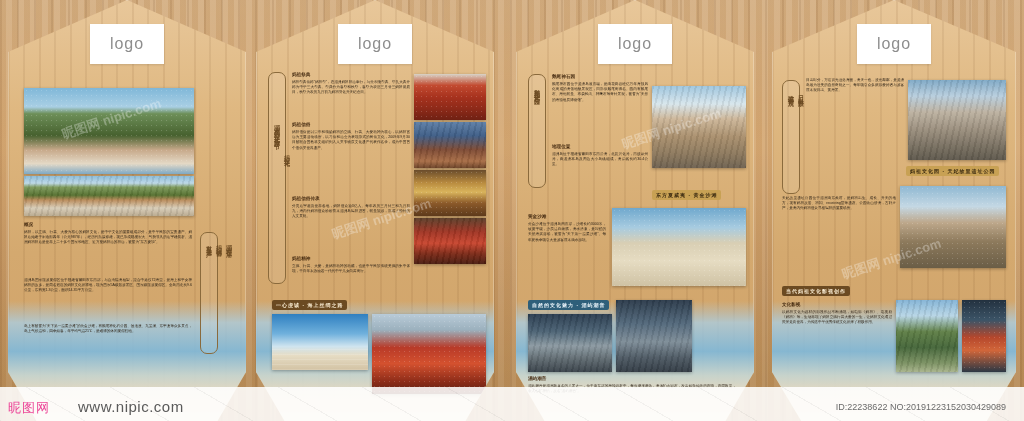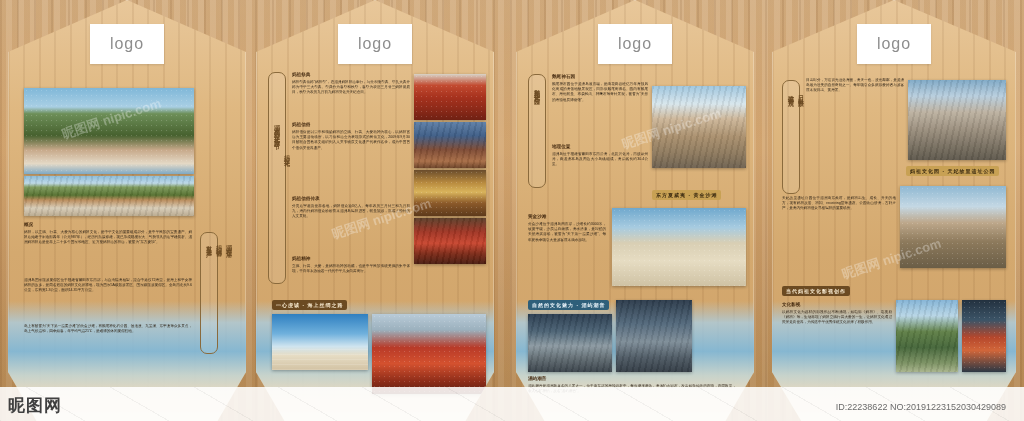--- a/index.html
+++ b/index.html
@@ -143,21 +143,21 @@
   }
   .banner.dark{background:#6b4a22;color:#f6e8ce;}
   .banner.teal{background:#2e5f7a;color:#eaf4fa;}
 
   
   .wm{
     position:absolute;left:0;bottom:0;width:1024px;height:34px;
     background:rgba(255,255,255,.88);
   }
   .wm-logo{
-    position:absolute;left:8px;bottom:4px;font-size:17px;color:#404040;font-weight:bold;letter-spacing:1px;
+    position:absolute;left:8px;bottom:4px;font-size:13px;color:#ec4899;font-weight:normal;letter-spacing:1px;
   }
   .wm-url{
     position:absolute;left:78px;bottom:6px;font-size:15px;color:#5a5a5a;letter-spacing:.5px;
   }
   .wm-id{
     position:absolute;right:18px;bottom:9px;font-size:9px;color:#6a6a6a;
   }
   .wm-tile{
     position:absolute;inset:0;
     background-image:repeating-linear-gradient(30deg, rgba(0,0,0,.045) 0 1px, rgba(0,0,0,0) 1px 42px);
@@ -316,16 +316,17 @@
   </div>
 
   <div class="ghost" style="left:60px;top:110px;">昵图网 nipic.com</div>
   <div class="ghost" style="left:330px;top:210px;">昵图网 nipic.com</div>
   <div class="ghost" style="left:620px;top:120px;">昵图网 nipic.com</div>
   <div class="ghost" style="left:840px;top:250px;">昵图网 nipic.com</div>
 
   <div class="wm">
     <div class="wm-tile"></div>
     <div class="wm-logo">昵图网</div>
+    <div class="wm-url">www.nipic.com</div>
     <div class="wm-id">ID:22238622 NO:20191223152030429089</div>
   </div>
 
 </div>
 
 </body></html>

